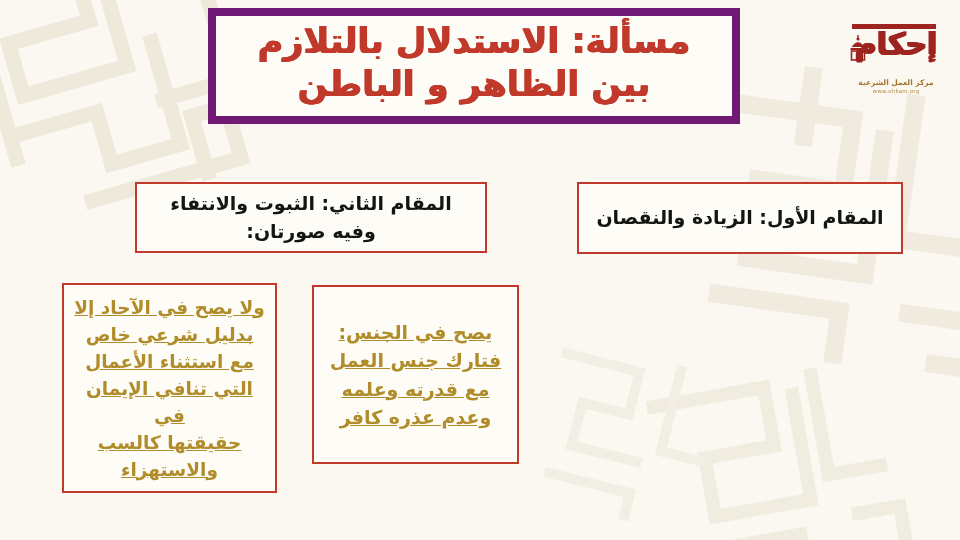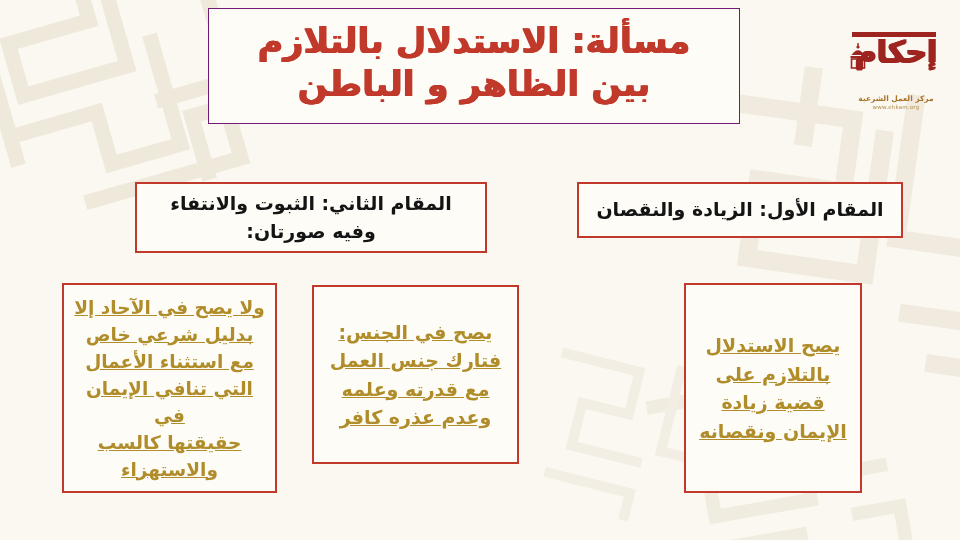--- a/index.html
+++ b/index.html
@@ -60,21 +60,21 @@
   }
 
   
   #title-box {
     position: absolute;
     left: 208px;
     top: 8px;
     width: 532px;
     height: 116px;
     box-sizing: border-box;
-    border: 1px solid #701a75;
+    border: 8px solid #701a75;
     background: #fdfcf6;
     display: flex;
     align-items: center;
     justify-content: center;
     padding: 4px 14px 10px;
   }
   #title-text {
     font-family: "DejaVu Sans", "Liberation Sans", sans-serif;
     font-weight: bold;
     font-size: 35px;
@@ -92,21 +92,21 @@
     right: 12px;
     top: 14px;
     width: 104px;
     height: 74px;
     text-align: center;
   }
   #logo-mark {
     position: relative;
     width: 100px;
     height: 48px;
-    margin: 16px auto;
+    margin: 8px auto;
   }
   #logo-word {
     font-family: "DejaVu Sans", "Liberation Sans", sans-serif;
     font-weight: bold;
     font-size: 30px;
     color: #9e2420;
     letter-spacing: -1px;
     line-height: 44px;
     direction: rtl;
     text-shadow: 1px 0 0 #9e2420, -1px 0 0 #9e2420, 0 1px 0 #9e2420;
@@ -165,21 +165,21 @@
     font-size: 19px;
     line-height: 1.45;
     color: #141414;
     direction: rtl;
     text-align: center;
   }
   #maqam-first {
     left: 577px;
     top: 182px;
     width: 326px;
-    height: 56px;
+    height: 72px;
   }
   #maqam-second {
     left: 135px;
     top: 182px;
     width: 352px;
     height: 71px;
   }
 
   
   .detail {
@@ -283,26 +283,20 @@
   </div>
 
   <div id="maqam-first" class="card maqam">
     <div class="maqam-text">المقام الأول: الزيادة والنقصان</div>
   </div>
 
   <div id="maqam-second" class="card maqam">
     <div class="maqam-text">المقام الثاني: الثبوت والانتفاء وفيه صورتان:</div>
   </div>
 
-  <div id="detail-ziyadah" class="card detail">
-    <div class="detail-text">يصح الاستدلال
-بالتلازم على
-قضية زيادة
-الإيمان ونقصانه</div>
-  </div>
 
   <div id="detail-jins" class="card detail">
     <div class="detail-text">يصح في الجنس:
 فتارك جنس العمل
 مع قدرته وعلمه
 وعدم عذره كافر</div>
   </div>
 
   <div id="detail-ahad" class="card detail">
     <div class="detail-text">ولا يصح في الآحاد إلا

